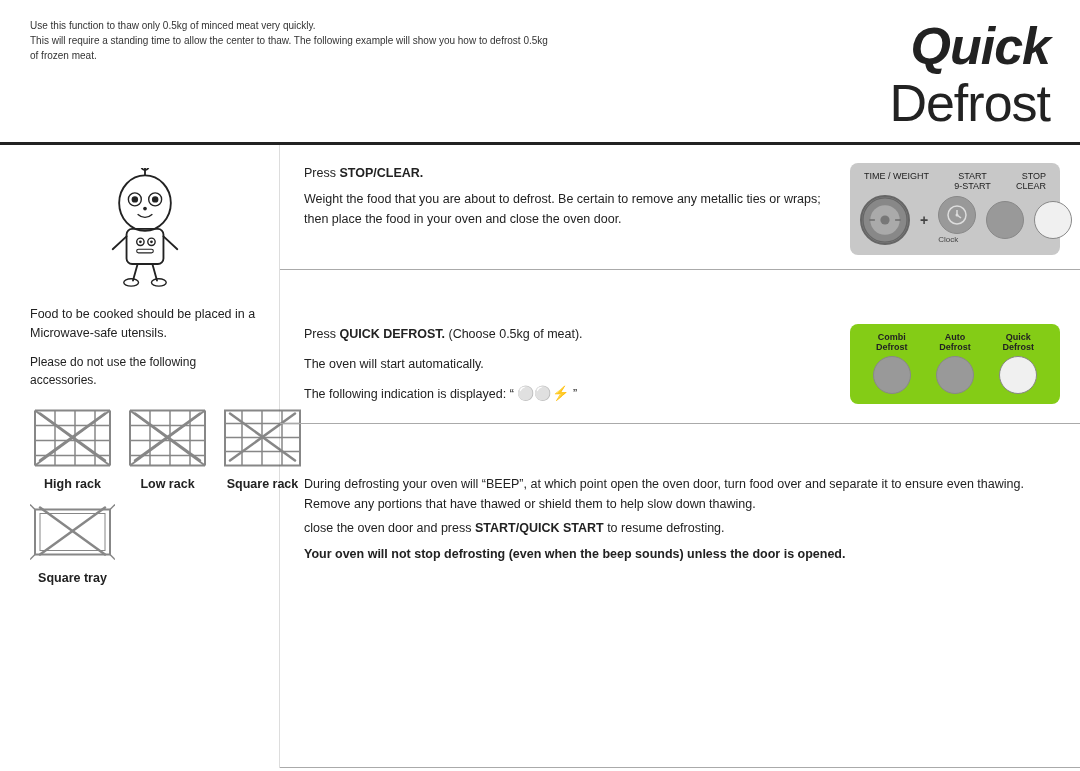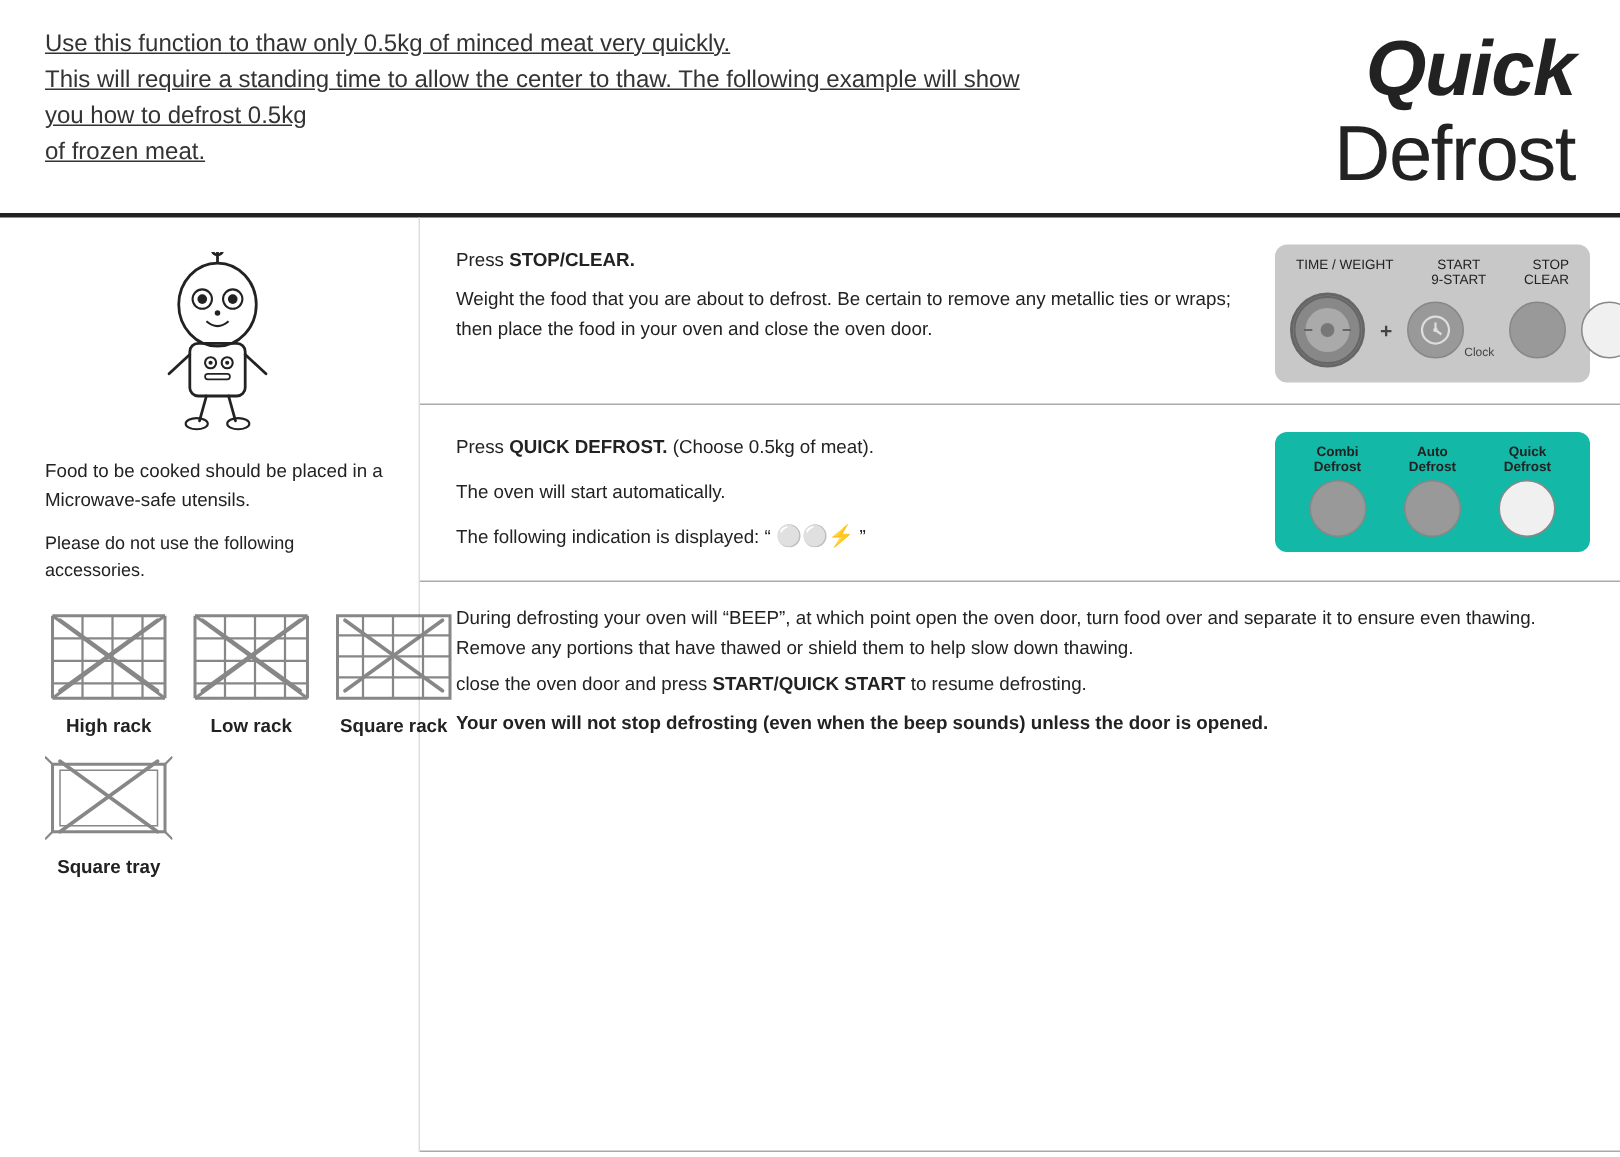--- a/index.html
+++ b/index.html
@@ -17,24 +17,23 @@
     
     .header-section {
       display: flex;
       justify-content: space-between;
       align-items: flex-start;
       padding: 18px 30px 10px 30px;
       border-bottom: 3px solid #222;
     }
     .header-text {
       max-width: 680px;
-      font-size: 16px;
+      font-size: 10px;
       line-height: 1.5;
       color: #333;
-      text-decoration: underline;
     }
     .title-area {
       text-align: right;
       line-height: 1.1;
     }
     .title-quick {
       font-size: 52px;
       font-style: italic;
       font-weight: bold;
       color: #222;
@@ -103,20 +102,21 @@
       font-size: 12.5px;
       font-weight: bold;
       text-align: center;
     }
 
     
     .right-col {
       flex: 1;
       display: flex;
       flex-direction: column;
+      gap: 36px;
     }
 
     
     .step-section {
       display: flex;
       padding: 18px 20px 14px 24px;
       border-bottom: 1px solid #aaa;
       align-items: flex-start;
       gap: 18px;
     }
@@ -183,21 +183,21 @@
       font-size: 8px;
       color: #444;
       text-align: center;
       margin-top: 1px;
     }
 
     
     .defrost-panel {
       width: 210px;
       flex-shrink: 0;
-      background: #14b8a6;
+      background: #84cc16;
       border-radius: 8px;
       padding: 8px 10px 10px 10px;
       font-size: 9.5px;
     }
     .defrost-panel-labels {
       display: flex;
       justify-content: space-around;
       margin-bottom: 4px;
       font-size: 9px;
       font-weight: bold;
@@ -401,21 +401,21 @@
 
                 <line x1="8" y1="25" x2="14" y2="25" stroke="#666" stroke-width="1.5"></line>
                 <line x1="36" y1="25" x2="42" y2="25" stroke="#666" stroke-width="1.5"></line>
                 <circle cx="25" cy="25" r="5" fill="#777"></circle>
               </svg>
             </div>
           </div>
 
           <div style="font-size:14px;font-weight:bold;color:#444;">+</div>
 
-          <div style="display:flex;align-items:flex-end;">
+          <div style="display:flex;flex-direction:column;align-items:flex-start;">
             <div class="panel-btn gray-btn">
               <svg width="22" height="22" viewBox="0 0 22 22">
                 <circle cx="11" cy="11" r="9" fill="none" stroke="#ddd" stroke-width="1.5"></circle>
                 <line x1="11" y1="6" x2="11" y2="11" stroke="#ddd" stroke-width="1.5"></line>
                 <line x1="11" y1="11" x2="15" y2="14" stroke="#ddd" stroke-width="1.5"></line>
                 <circle cx="11" cy="11" r="1.5" fill="#ddd"></circle>
               </svg>
             </div>
             <div class="clock-label">Clock</div>
           </div>

